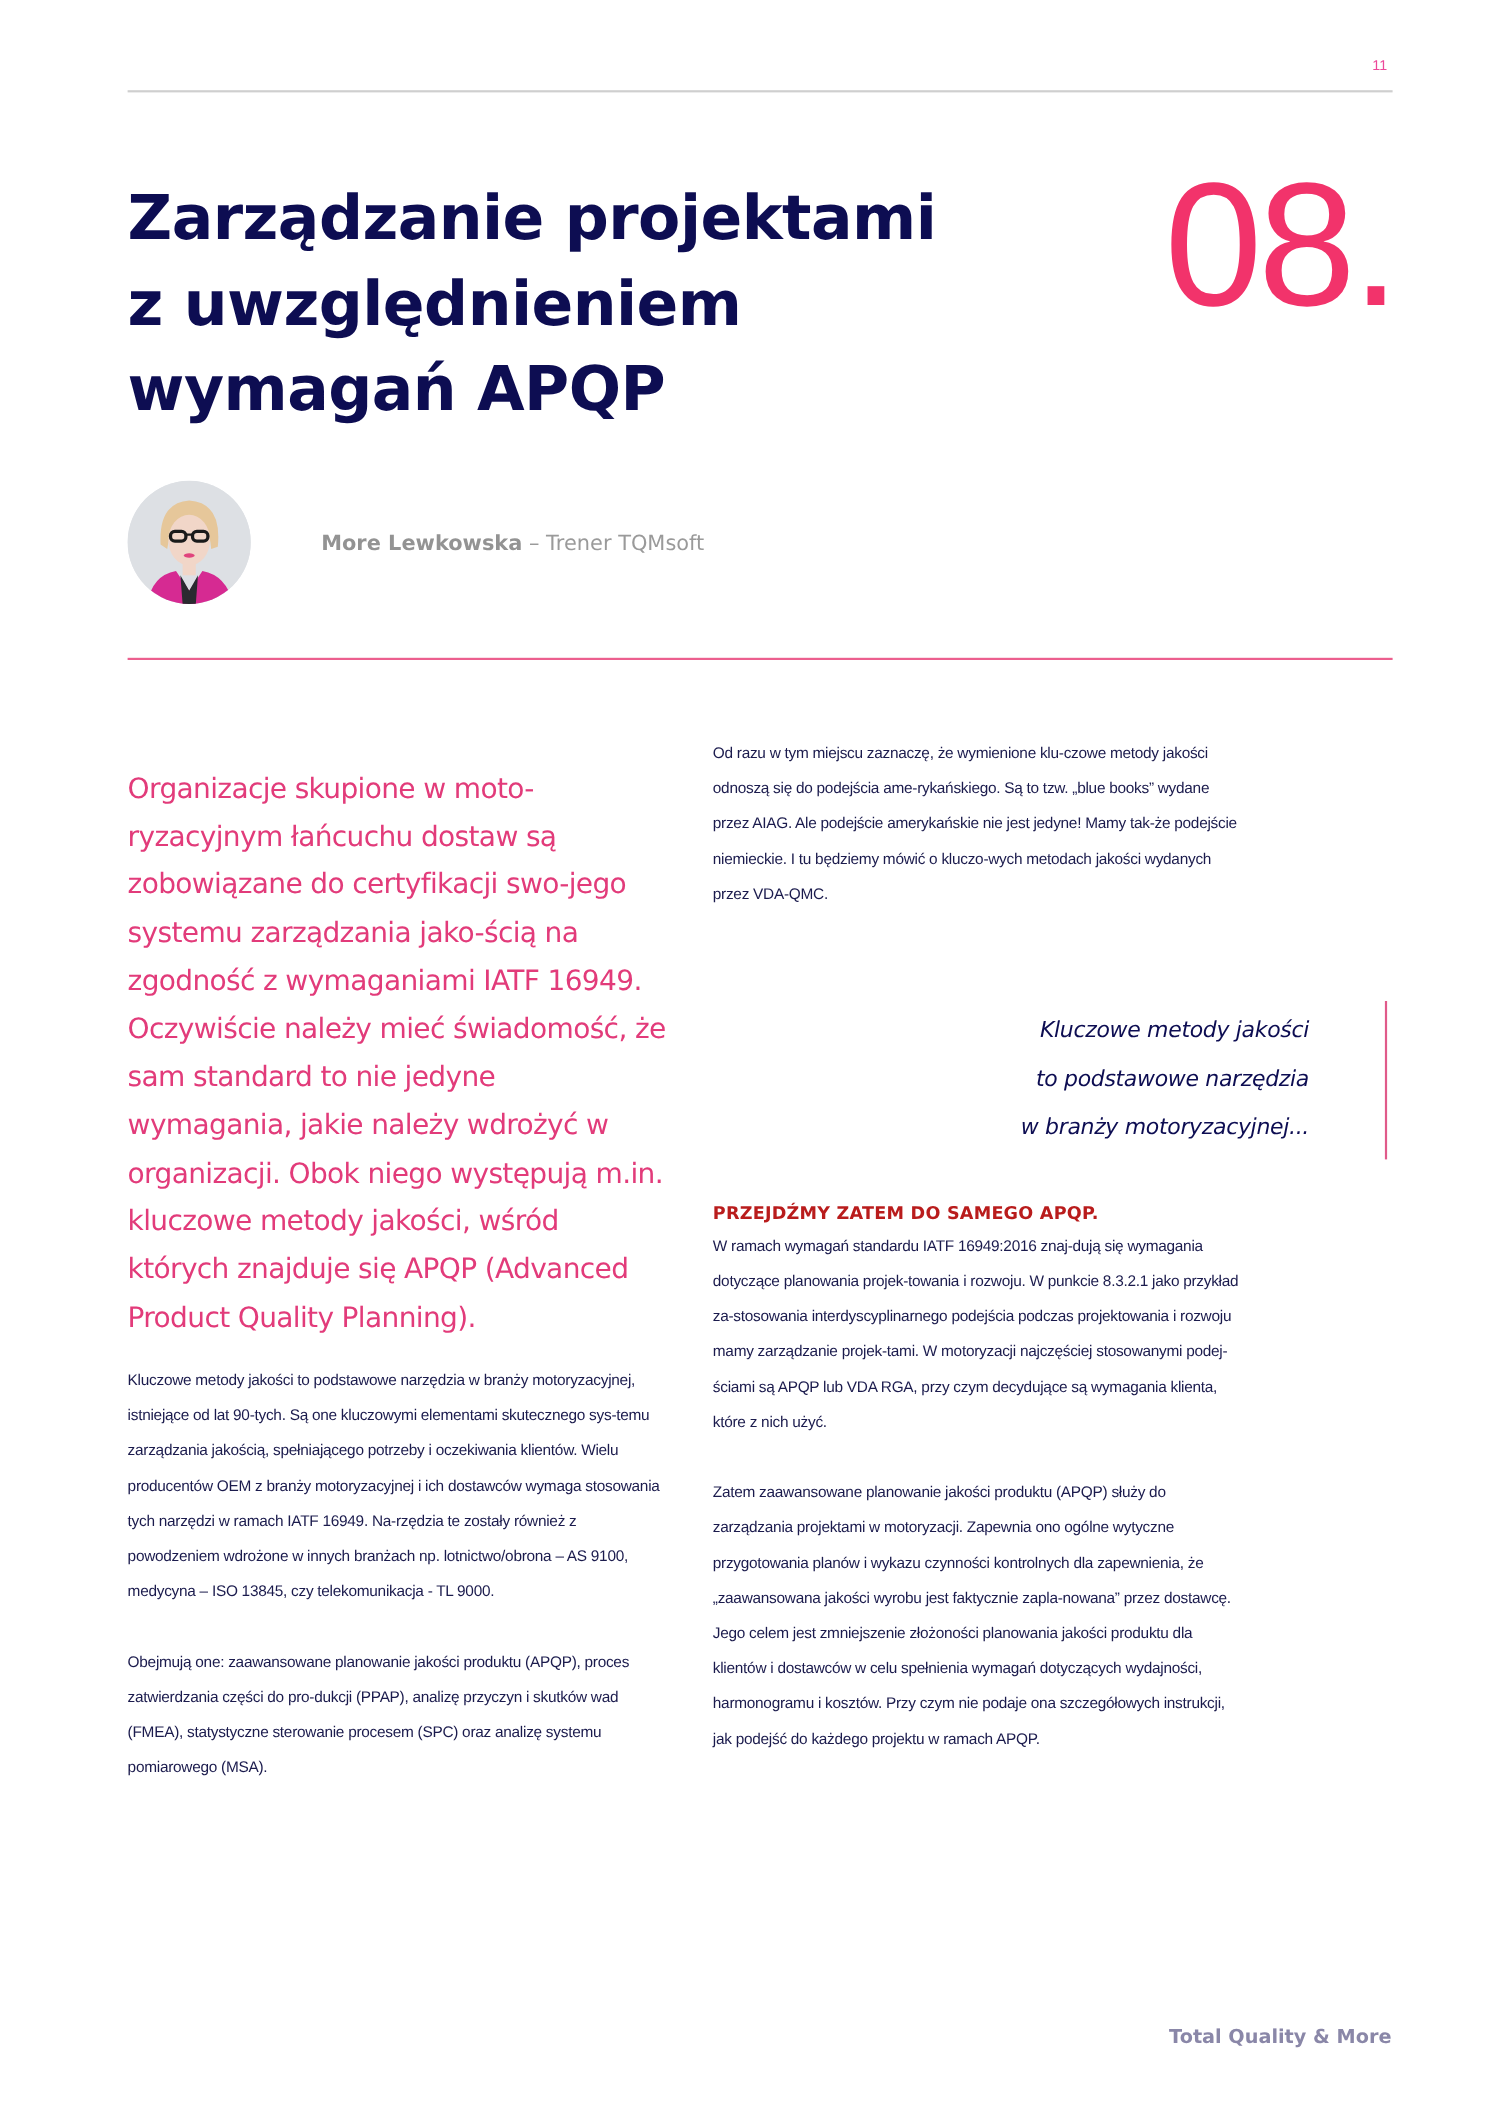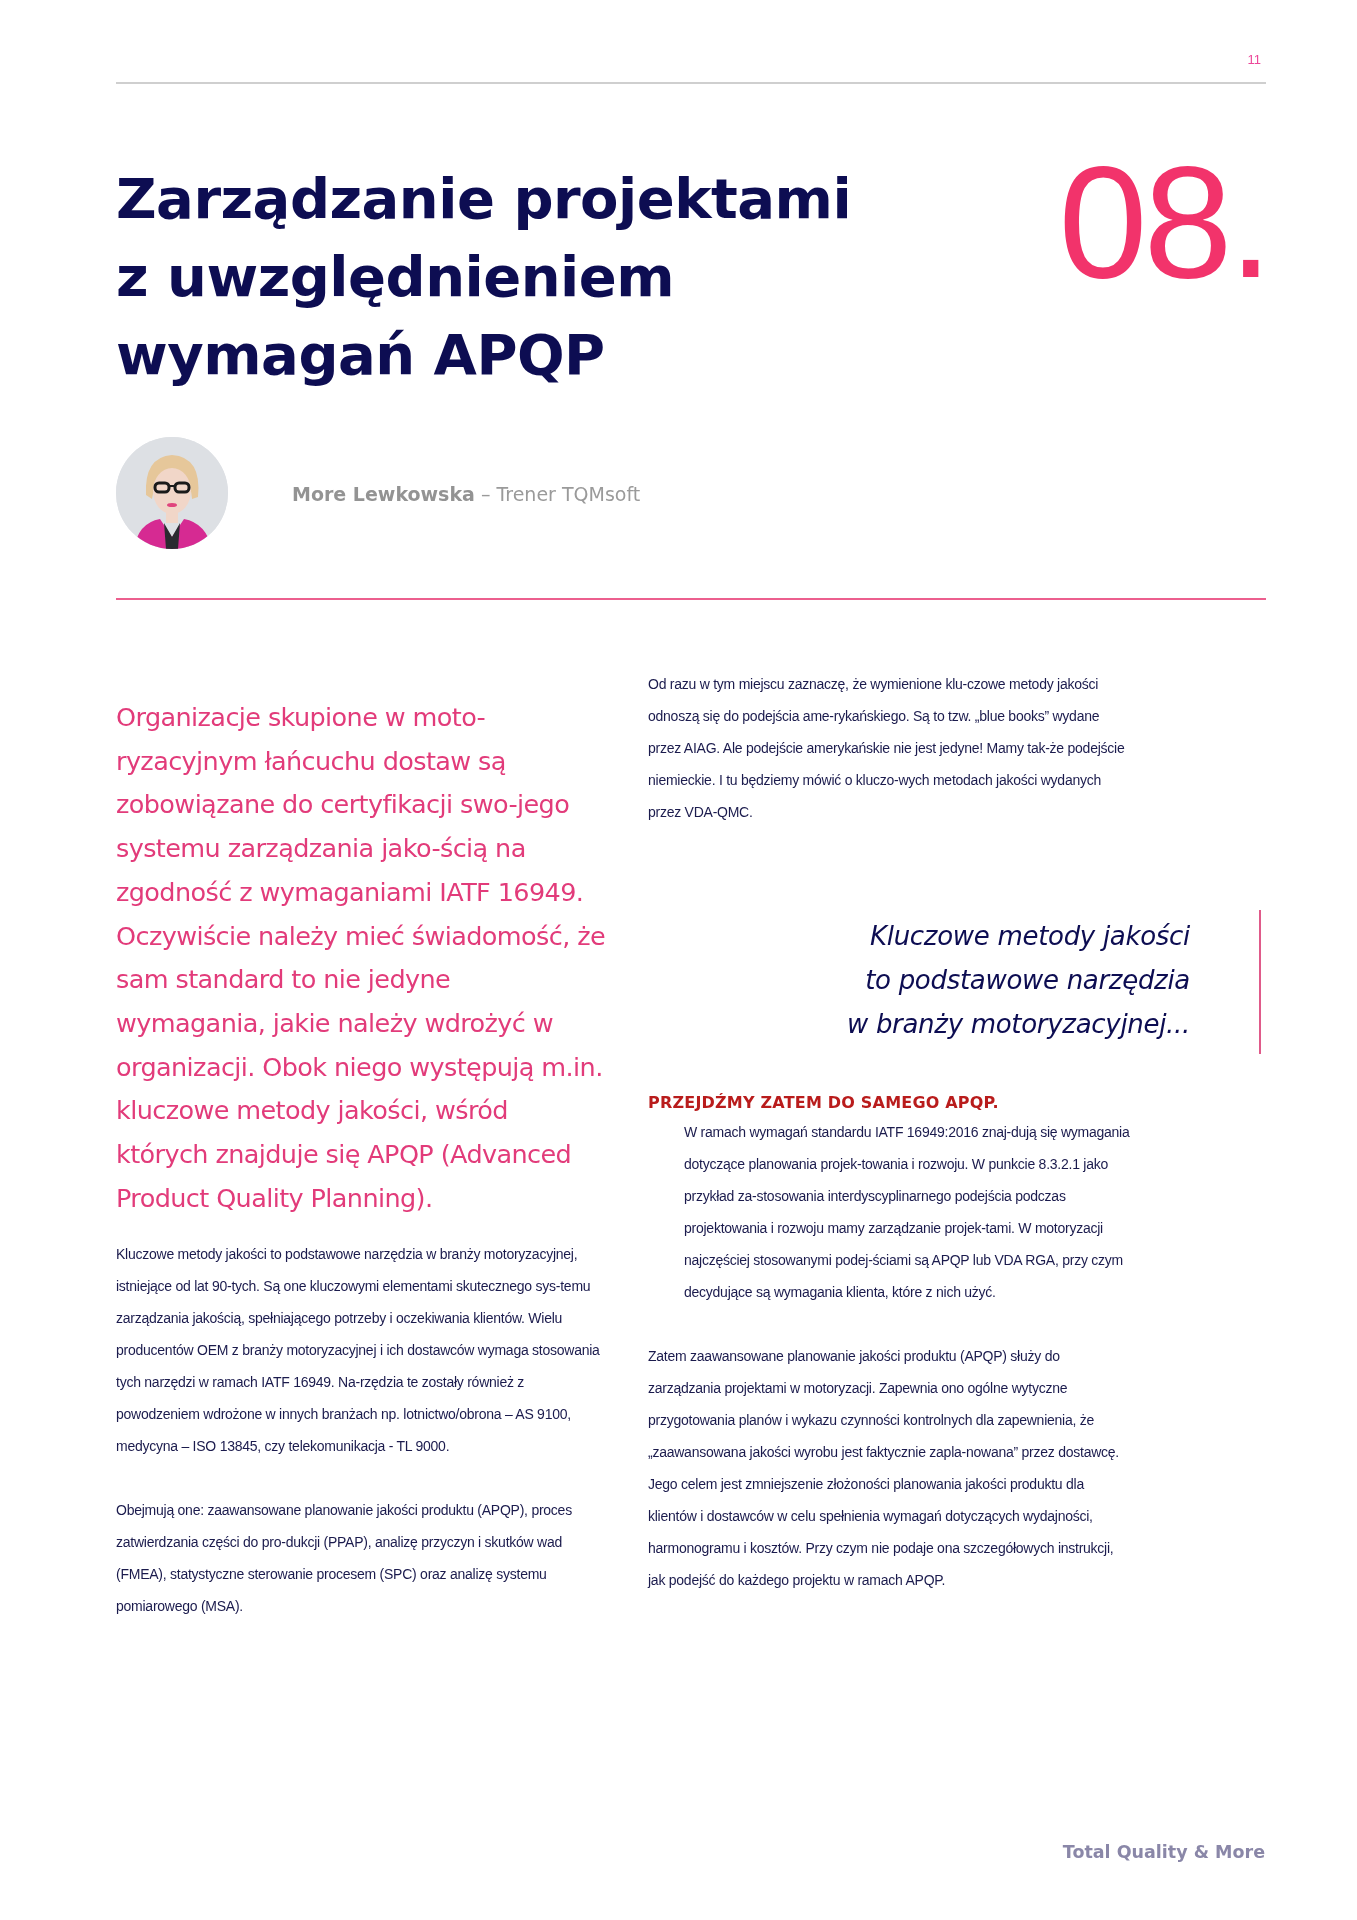--- a/index.html
+++ b/index.html
@@ -48,31 +48,31 @@
     .body-text {
       font-family: Liberation Sans, sans-serif; font-size: 14px;
       line-height: 32px; color: #1b1b4d; letter-spacing: -0.25px;
     }
     .body-text + .body-text { margin-top: 32px; }
     .lead + .body-text { margin-top: 18px; }
 
     .pull-quote {
       position: absolute; top: 914px; left: 760px; width: 430px;
       text-align: right; font-family: "DejaVu Sans", sans-serif; font-style: oblique;
-      font-size: 26px; line-height: 44px; color: #0d0d52; letter-spacing: -0.3px;
+      font-size: 20px; line-height: 44px; color: #0d0d52; letter-spacing: -0.3px;
     }
     .quote-bar {
       position: absolute; top: 910px; left: 1259px; width: 2px; height: 144px; background: #e05a8a;
     }
     .section-heading {
       font-family: "DejaVu Sans", sans-serif; font-weight: bold; font-size: 16px;
       line-height: 26px; color: #b91c1c; letter-spacing: 0.2px;
     }
     .sec-block { position: absolute; top: 1090px; left: 648px; width: 485px; }
-    .sec-block .body-text:first-of-type { margin-top: 0; margin-left: 36px; }
+    .sec-block .body-text:first-of-type { margin-top: 0; }
 
     .footer-brand {
       position: absolute; top: 1842px; right: 92px;
       font-family: "DejaVu Sans", sans-serif; font-weight: bold; font-size: 17.5px; color: #8a87a8;
     }
   </style>
 </head>
 <body>
 
 <div class="page-number">11</div>

